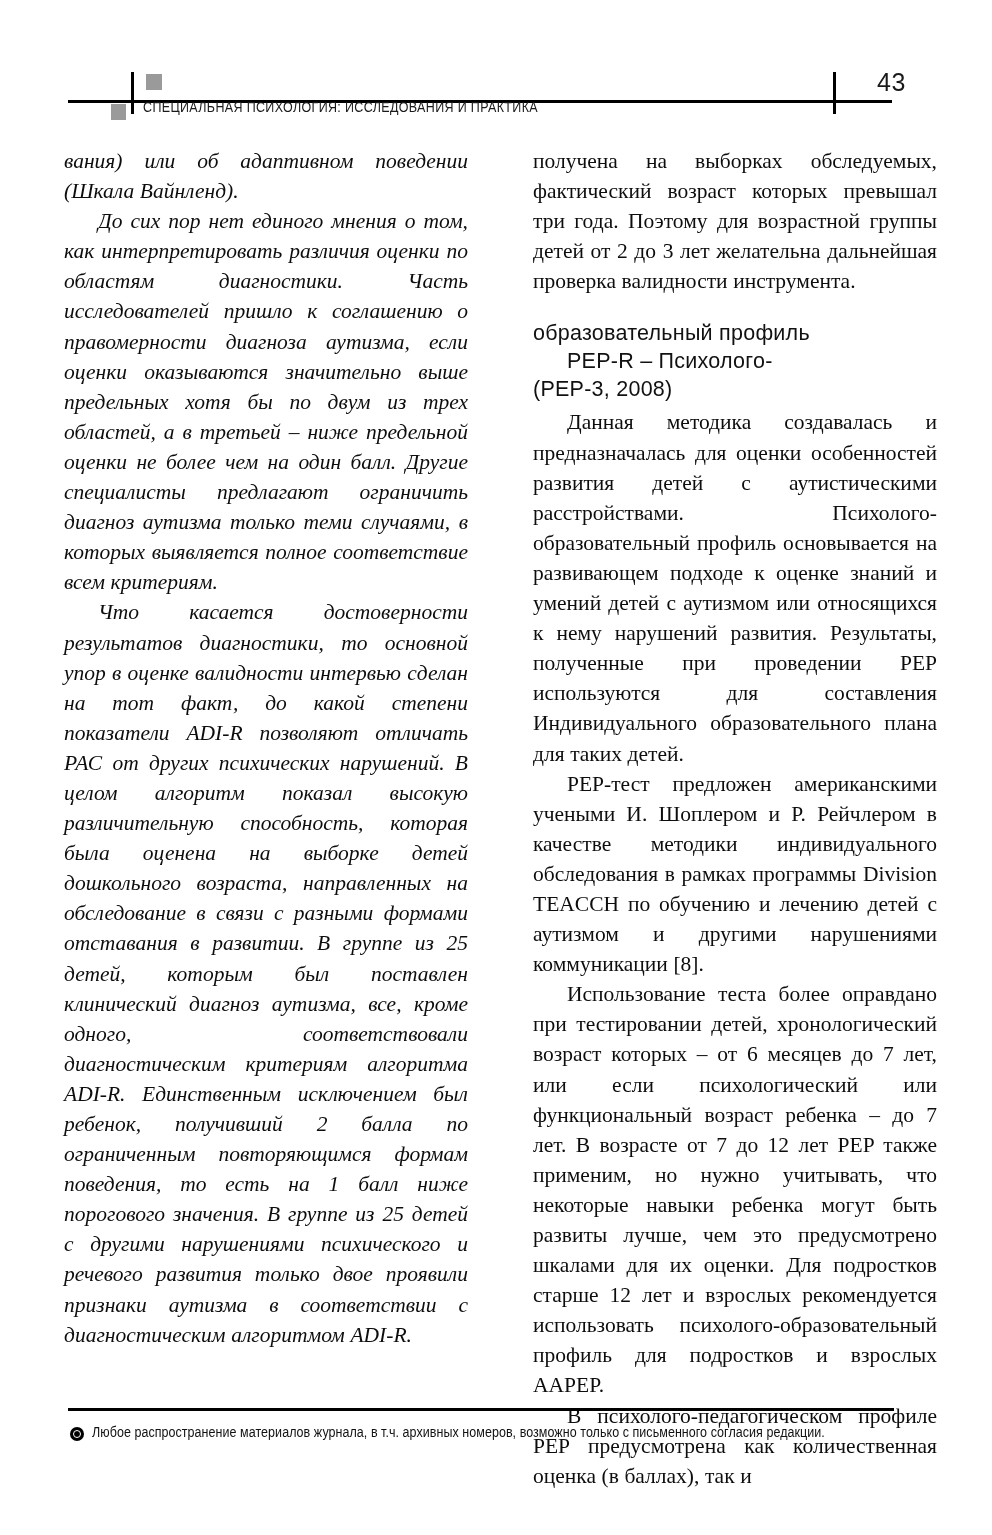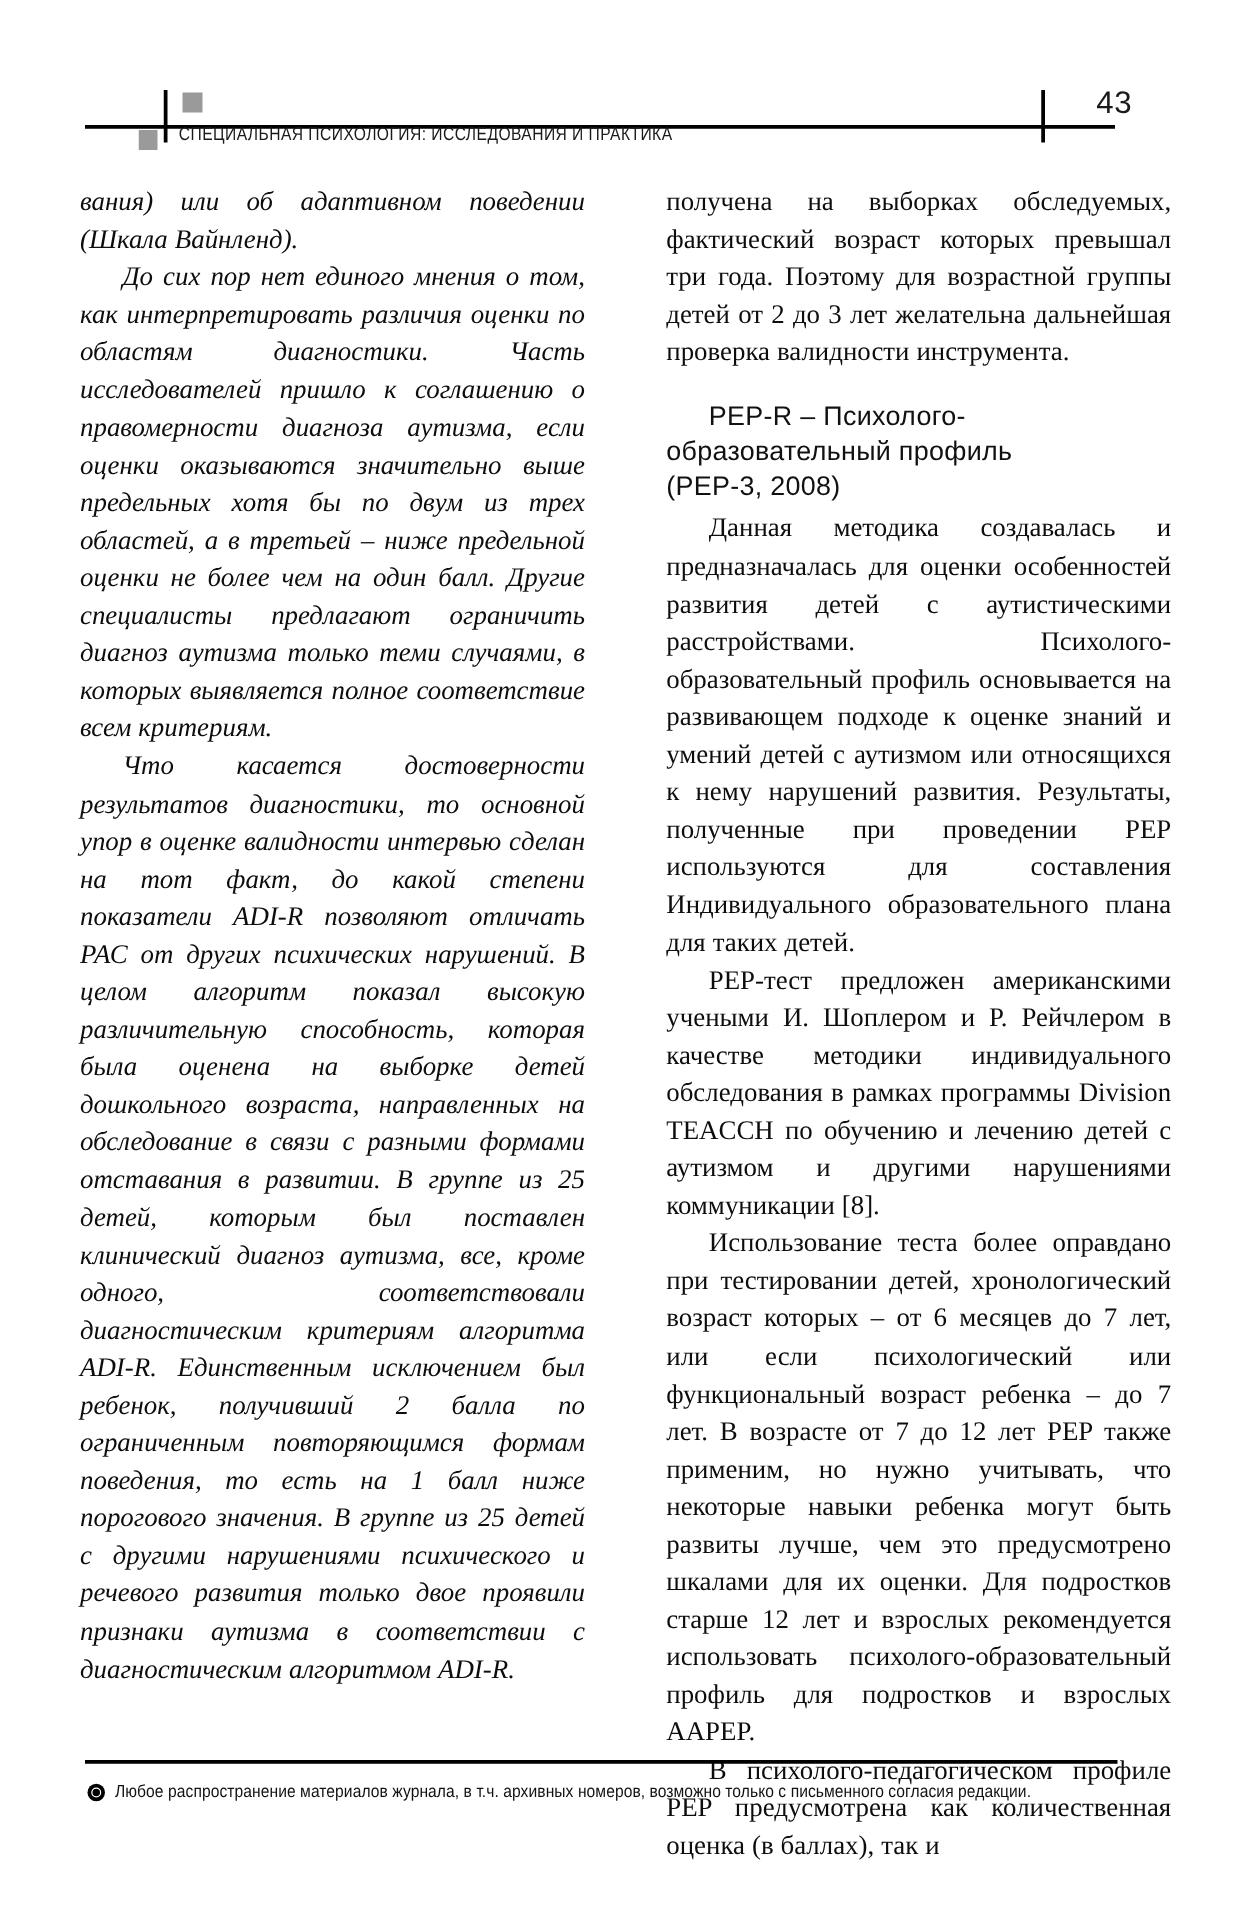--- a/index.html
+++ b/index.html
@@ -206,22 +206,22 @@
     <div class="col col-left">
       <p>вания) или об адаптивном поведении (Шкала Вайнленд).</p>
       <p class="indent">До сих пор нет единого мнения о том, как интерпретировать различия оценки по областям диагностики. Часть исследователей пришло к соглашению о правомерности диагноза аутизма, если оценки оказываются значительно выше предельных хотя бы по двум из трех областей, а в третьей – ниже предельной оценки не более чем на один балл. Другие специалисты предлагают ограничить диагноз аутизма только теми случаями, в которых выявляется полное соответствие всем критериям.</p>
       <p class="indent">Что касается достоверности результатов диагностики, то основной упор в оценке валидности интервью сделан на тот факт, до какой степени показатели ADI-R позволяют отличать РАС от других психических нарушений. В целом алгоритм показал высокую различительную способность, которая была оценена на выборке детей дошкольного возраста, направленных на обследование в связи с разными формами отставания в развитии. В группе из 25 детей, которым был поставлен клинический диагноз аутизма, все, кроме одного, соответствовали диагностическим критериям алгоритма ADI-R. Единственным исключением был ребенок, получивший 2 балла по ограниченным повторяющимся формам поведения, то есть на 1 балл ниже порогового значения. В группе из 25 детей с другими нарушениями психического и речевого развития только двое проявили признаки аутизма в соответствии с диагностическим алгоритмом ADI-R.</p>
     </div>
 
     <div class="col col-right">
       <p>получена на выборках обследуемых, фактический возраст которых превышал три года. Поэтому для возрастной группы детей от 2 до 3 лет желательна дальнейшая проверка валидности инструмента.</p>
 
       <div class="section-head">
+        <span class="hl">образовательный профиль</span>
         <span class="hl first">PEP-R – Психолого-</span>
-        <span class="hl">образовательный профиль</span>
         <span class="hl">(PEP-3, 2008)</span>
       </div>
 
       <p class="indent">Данная методика создавалась и предназначалась для оценки особенностей развития детей с аутистическими расстройствами. Психолого-образовательный профиль основывается на развивающем подходе к оценке знаний и умений детей с аутизмом или относящихся к нему нарушений развития. Результаты, полученные при проведении PEP используются для составления Индивидуального образовательного плана для таких детей.</p>
       <p class="indent">PEP-тест предложен американскими учеными И. Шоплером и Р. Рейчлером в качестве методики индивидуального обследования в рамках программы Division TEACCH по обучению и лечению детей с аутизмом и другими нарушениями коммуникации [8].</p>
       <p class="indent">Использование теста более оправдано при тестировании детей, хронологический возраст которых – от 6 месяцев до 7 лет, или если психологический или функциональный возраст ребенка – до 7 лет. В возрасте от 7 до 12 лет PEP также применим, но нужно учитывать, что некоторые навыки ребенка могут быть развиты лучше, чем это предусмотрено шкалами для их оценки. Для подростков старше 12 лет и взрослых рекомендуется использовать психолого-образовательный профиль для подростков и взрослых AAPEP.</p>
       <p class="indent">В психолого-педагогическом профиле PEP предусмотрена как количественная оценка (в баллах), так и</p>
     </div>
   </div>
 

